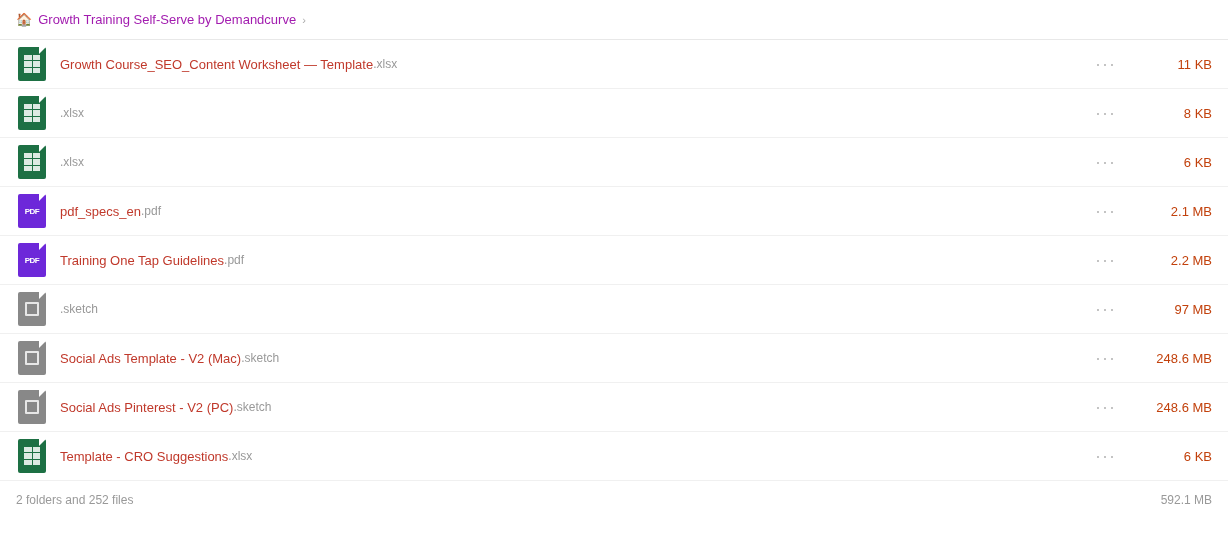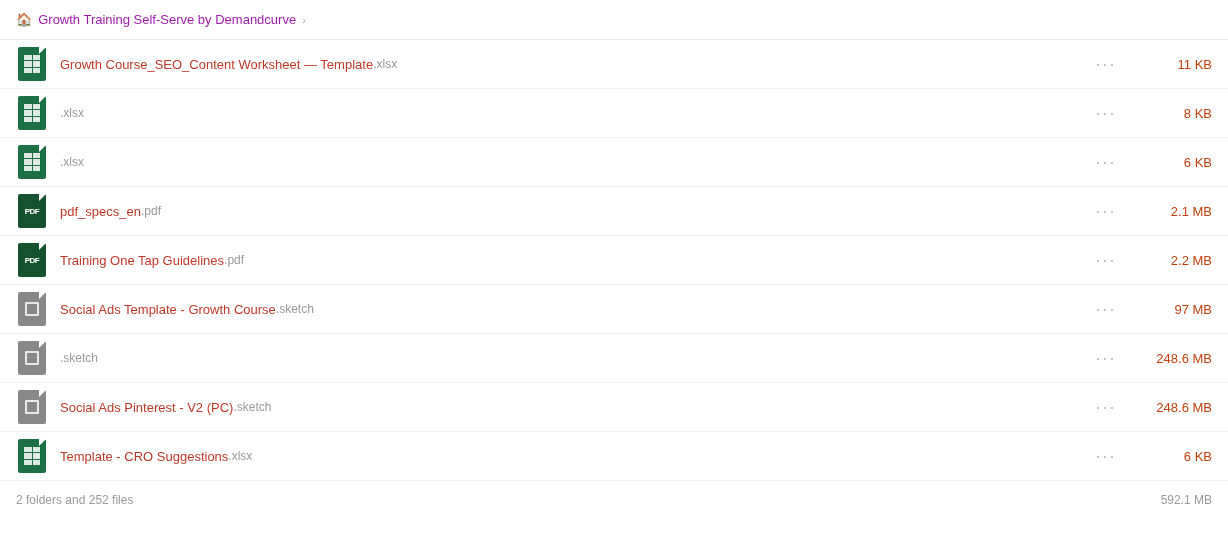--- a/index.html
+++ b/index.html
@@ -75,21 +75,21 @@
       width: 16px;
       height: 18px;
     }
     .icon-xlsx-inner span {
       background: rgba(255,255,255,0.85);
       display: block;
     }
     .icon-pdf {
       width: 28px;
       height: 34px;
-      background: #14532d;
+      background: #6d28d9;
       border-radius: 2px;
       position: relative;
       display: flex;
       align-items: center;
       justify-content: center;
     }
     .icon-pdf::before {
       content: '';
       position: absolute;
       top: 0; right: 0;
@@ -276,35 +276,35 @@
     </div>
     <div class="file-size">2.2 MB</div>
   </div>
     <div class="file-row">
     <div class="file-icon">
       <div class="icon-sketch">
       <div class="icon-sketch-inner"></div>
     </div>
     </div>
     <div class="file-name">
-      <span class="file-name-main">Social Ads Template - Growth Course</span>
         <span class="file-name-ext">.sketch</span>
     </div>
     <div class="file-actions">
       <span class="dots">···</span>
     </div>
     <div class="file-size">97 MB</div>
   </div>
     <div class="file-row">
     <div class="file-icon">
       <div class="icon-sketch">
       <div class="icon-sketch-inner"></div>
     </div>
     </div>
     <div class="file-name">
+      <span class="file-name-main">Social Ads Template - V2 (Mac)</span>
         <span class="file-name-ext">.sketch</span>
     </div>
     <div class="file-actions">
       <span class="dots">···</span>
     </div>
     <div class="file-size">248.6 MB</div>
   </div>
     <div class="file-row">
     <div class="file-icon">
       <div class="icon-sketch">

